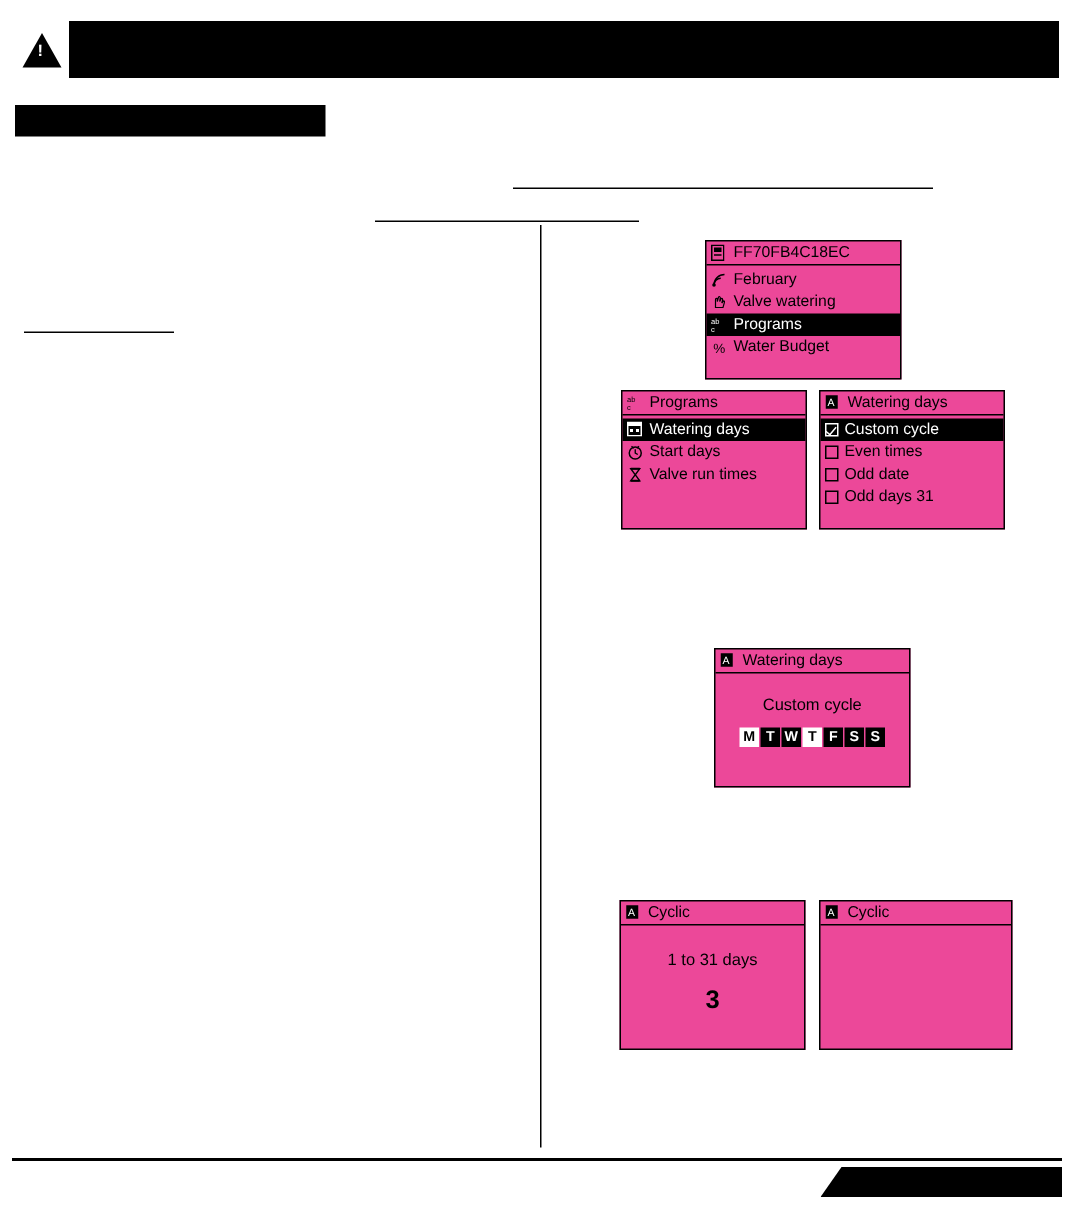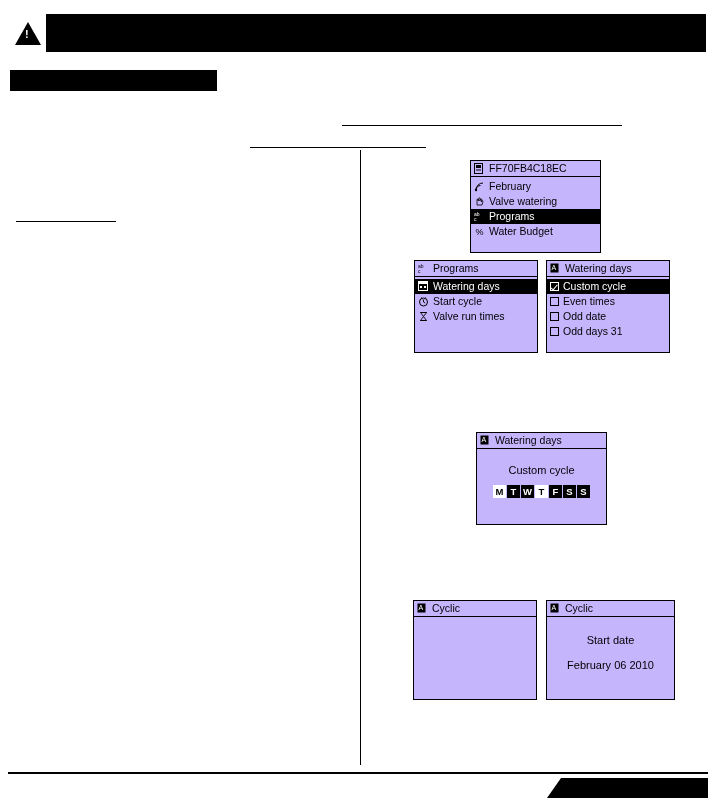--- a/index.html
+++ b/index.html
@@ -94,21 +94,21 @@
     width: 161px;
     height: 20px;
     background: #000000;
     clip-path: polygon(14px 0, 161px 0, 161px 20px, 0 20px);
   }
 
   
   .lcd {
     position: absolute;
     border: 1px solid #000000;
-    background: #c4b5fd;
+    background: #ec4899;
     font-family: "Liberation Sans", sans-serif;
     font-size: 10px;
     line-height: 1;
     box-sizing: border-box;
   }
   .lcd-title {
     display: flex;
     align-items: center;
     gap: 4px;
     height: 15px;
@@ -296,21 +296,21 @@
       <span>Watering days</span>
     </div>
     <div class="lcd-row">
       <span class="glyph">
         <svg width="11" height="11" viewBox="0 0 11 11">
             <circle cx="5.5" cy="6" r="4" fill="none" stroke="#000"></circle>
             <path d="M5.5 3.5 L5.5 6 L7.2 7" fill="none" stroke="#000" stroke-width="0.9"></path>
             <path d="M3 1.5 L4.5 2.8 M8 1.5 L6.5 2.8" stroke="#000" stroke-width="0.9"></path>
           </svg>
       </span>
-      <span>Start cycle</span>
+      <span>Start days</span>
     </div>
     <div class="lcd-row">
       <span class="glyph">
         <svg width="11" height="11" viewBox="0 0 11 11">
             <path d="M2.5 1.5 L8.5 1.5 L5.5 5.5 L8.5 9.5 L2.5 9.5 L5.5 5.5 Z" fill="none" stroke="#000" stroke-width="0.9"></path>
             <path d="M2.5 1.5 L8.5 1.5 M2.5 9.5 L8.5 9.5" stroke="#000" stroke-width="1.2"></path>
           </svg>
       </span>
       <span>Valve run times</span>
     </div>
@@ -374,29 +374,29 @@
 <div class="lcd" style="left:413px; top:600px; width:124px; height:100px;">
   <div class="lcd-title">
     <span class="glyph">
       <svg width="9" height="10" viewBox="0 0 9 10">
           <rect x="0.5" y="0.5" width="8" height="9" fill="#000"></rect>
           <text x="1.6" y="7.4" font-size="7" font-family="Liberation Sans, sans-serif" fill="#fff">A</text>
         </svg>
     </span>
     <span class="ttl-text">Cyclic</span>
   </div>
+  <div class="lcd-body">
+    <div class="lcd-center" style="margin-top:16px;">1 to 31 days</div>
+    <div class="big-num">3</div>
+  </div>
 </div>
 
 <div class="lcd" style="left:546px; top:600px; width:129px; height:100px;">
   <div class="lcd-title">
     <span class="glyph">
       <svg width="9" height="10" viewBox="0 0 9 10">
           <rect x="0.5" y="0.5" width="8" height="9" fill="#000"></rect>
           <text x="1.6" y="7.4" font-size="7" font-family="Liberation Sans, sans-serif" fill="#fff">A</text>
         </svg>
     </span>
     <span class="ttl-text">Cyclic</span>
   </div>
-  <div class="lcd-body">
-    <div class="lcd-center" style="margin-top:16px;">Start date</div>
-    <div class="lcd-center" style="margin-top:14px;">February 06 2010</div>
-  </div>
 </div>
 
 </body></html>

